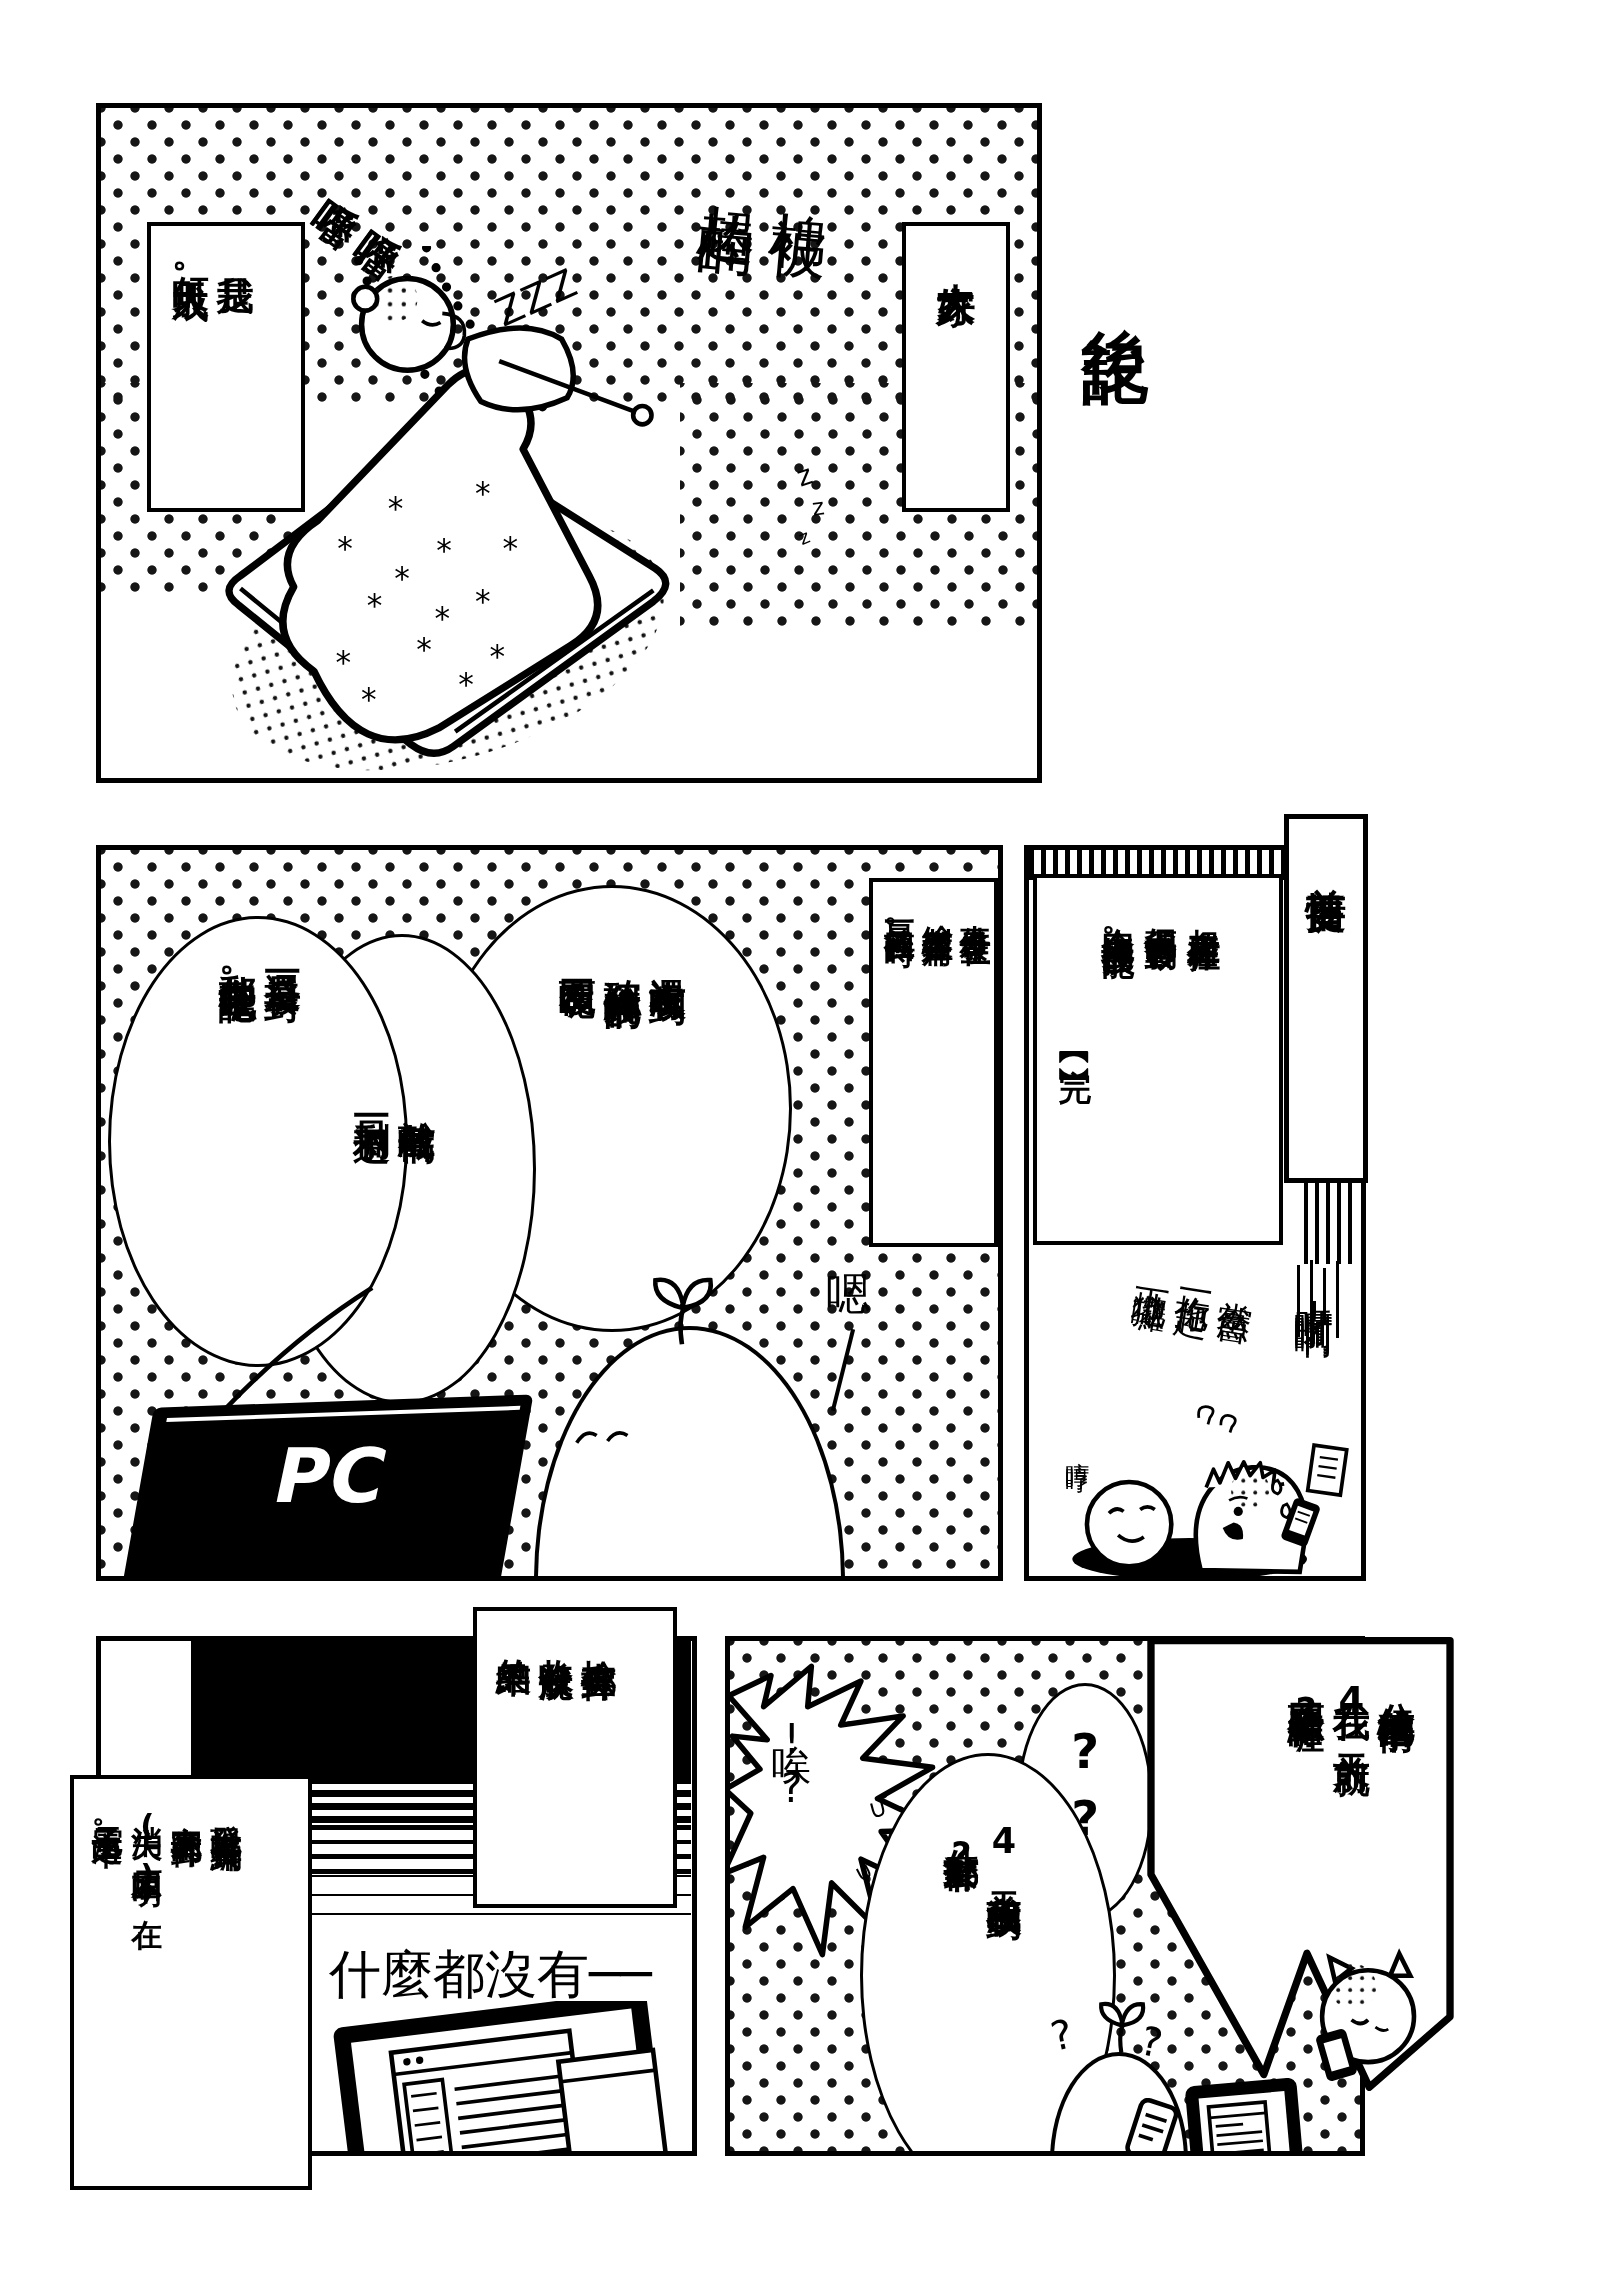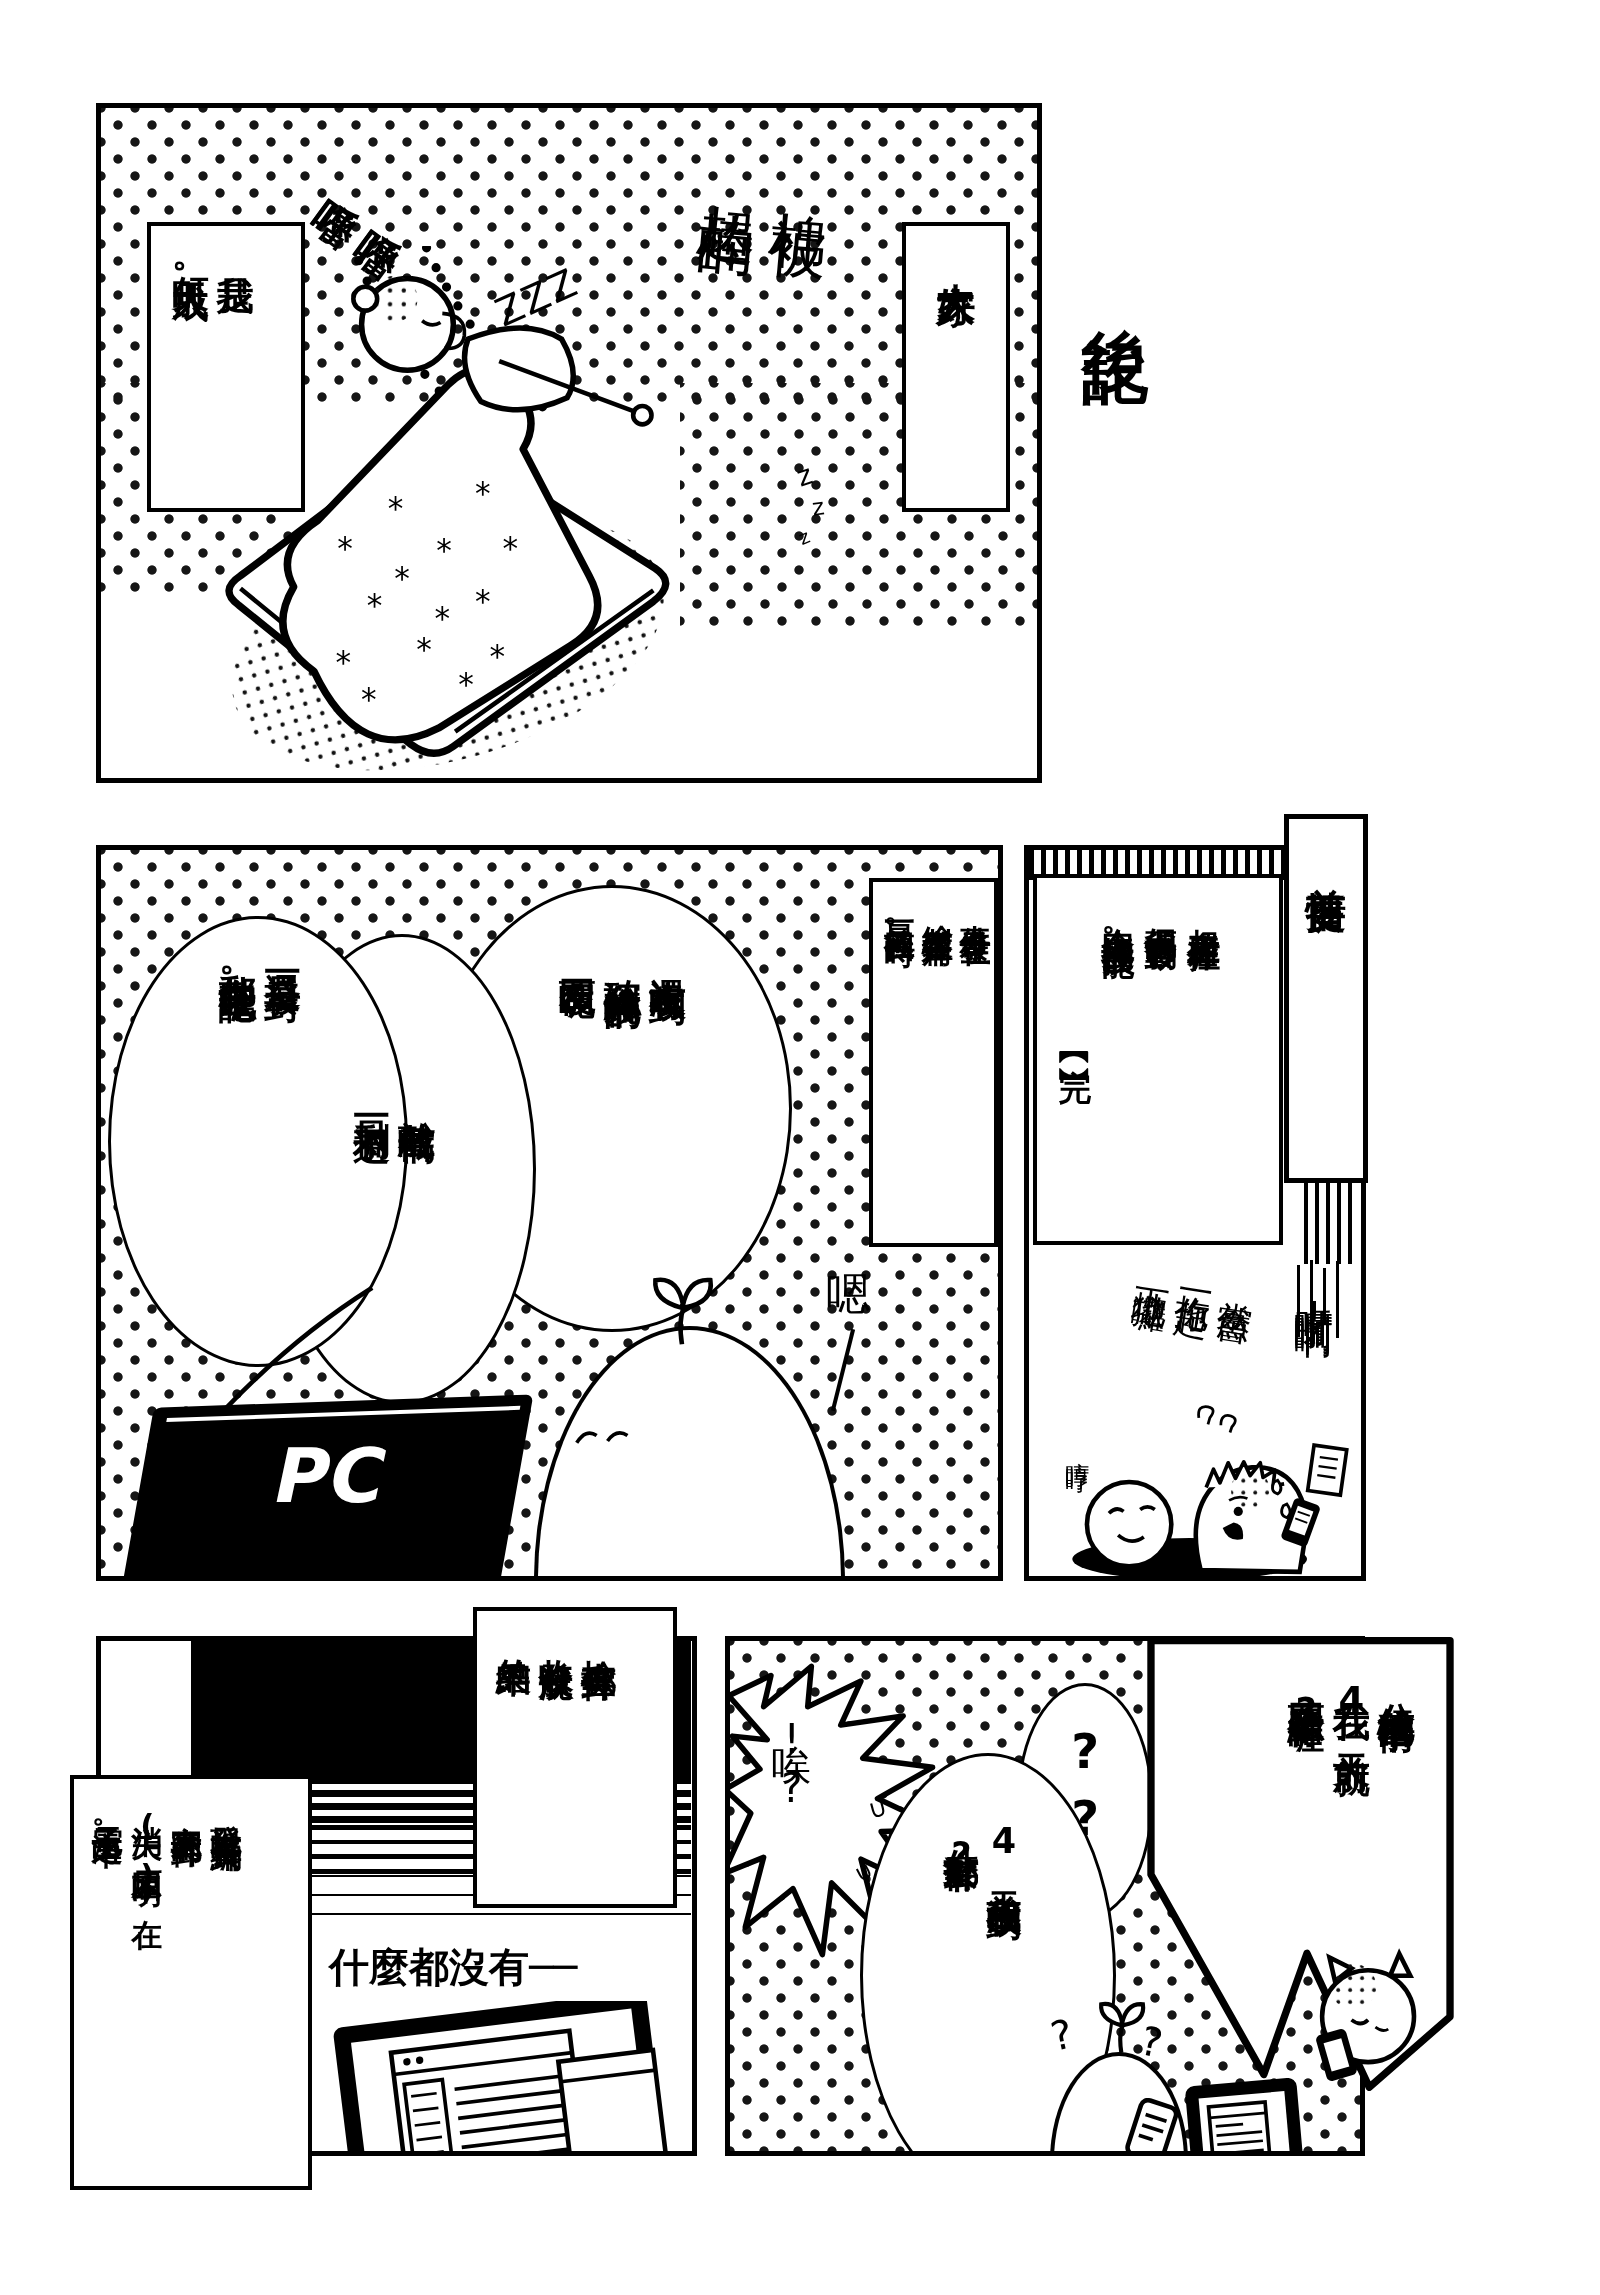--- a/index.html
+++ b/index.html
@@ -216,21 +216,21 @@
       <div class="pclabel">PC</div>
     </div>
   </section>
 
   <section class="panel" style="left:96px;top:1636px;width:601px;height:520px;">
     <div class="abs" style="left:90px;top:0;width:500px;height:136px;background:#000;"></div>
     <div class="abs fade1" style="left:90px;top:136px;width:500px;height:48px;"></div>
     <div class="abs fade2" style="left:90px;top:184px;width:500px;height:51px;"></div>
     <div class="abs fade3" style="left:90px;top:234px;width:500px;height:57px;"></div>
 
-    <div class="abs hand" style="left:228px;top:299px;font-size:40px;font-weight:700;">什麼都沒有──</div>
+    <div class="abs hand" style="left:228px;top:299px;font-size:52px;font-weight:400;">什麼都沒有──</div>
 
     <svg class="abs" style="left:230px;top:360px;" width="340" height="165" viewBox="0 0 370 180">
       <g transform="rotate(-7 185 90)">
         <rect x="10" y="8" width="344" height="220" rx="10" fill="#000"></rect>
         <rect x="28" y="26" width="308" height="190" fill="#fff"></rect>
         <g fill="#fff" stroke="#000">
           <rect x="70" y="42" width="196" height="160" stroke-width="5"></rect>
           <path d="M70,66 h196" stroke-width="4"></path>
           <circle cx="86" cy="54" r="4" fill="#000" stroke="none"></circle>
           <circle cx="100" cy="54" r="4" fill="#000" stroke="none"></circle>

